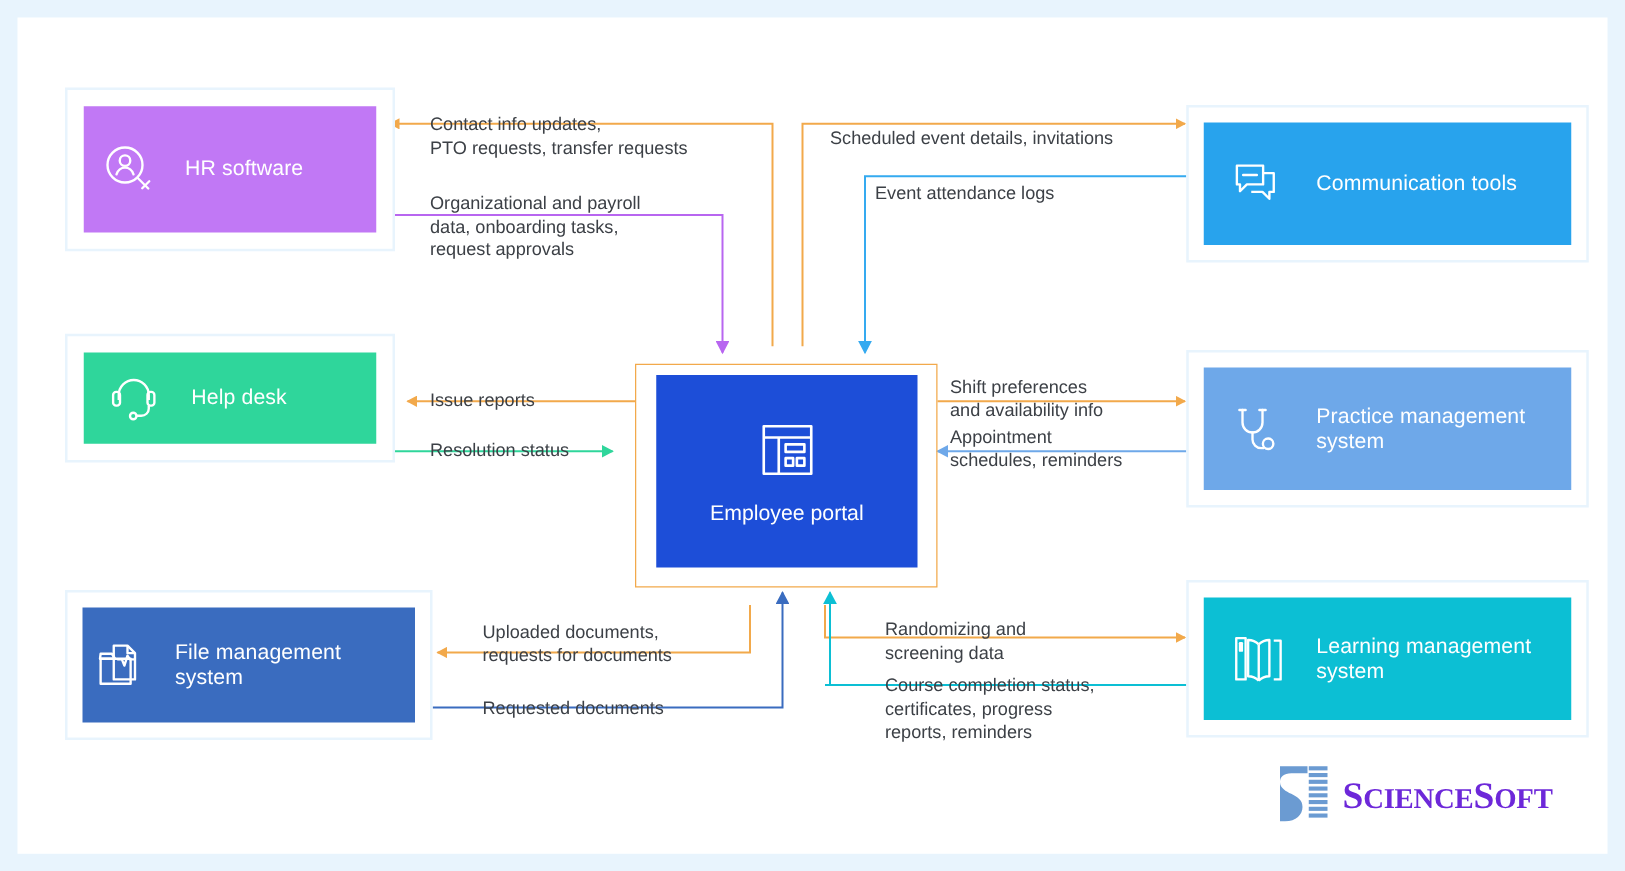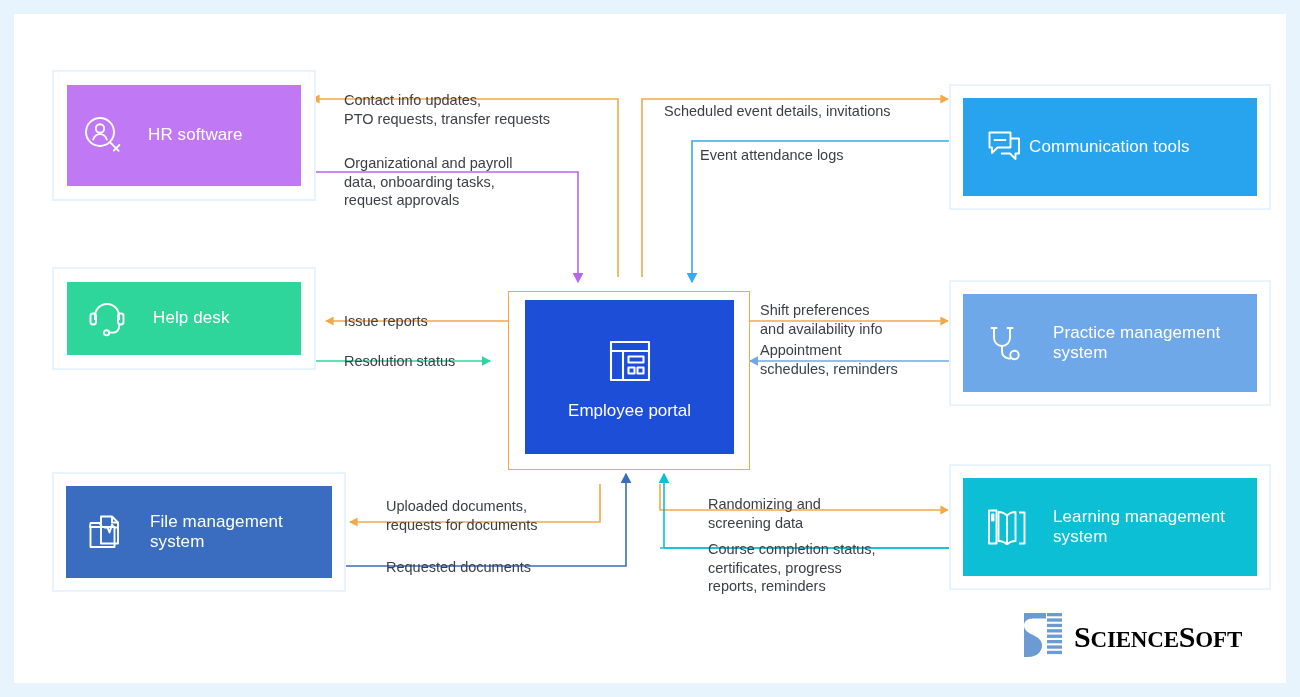--- a/index.html
+++ b/index.html
@@ -62,21 +62,21 @@
   
   #wires{position:absolute;left:0;top:0;width:1272px;height:669px;pointer-events:none;}
 
   
   #logo{
     position:absolute;left:1006px;top:597px;width:232px;height:52px;
     display:flex;align-items:center;
   }
   #logo .mark{flex:0 0 auto;margin-right:8px;}
   #logo .word{
-    color:#000000;font-size:30px;font-weight:700;letter-spacing:-.2px;
+    color:#6d28d9;font-size:30px;font-weight:700;letter-spacing:-.2px;
     font-family:"Liberation Serif", serif;
   }
   #logo .word .sm{font-size:23px;}
 </style>
 </head>
 <body>
 
 <div id="canvas">
 
   <svg id="wires" viewBox="0 0 1272 669">
@@ -151,21 +151,21 @@
 
   <div class="card" style="left:935px;top:70px;width:322px;height:126px;">
     <div class="fill" style="left:12px;top:12px;right:12px;bottom:12px;background:#28a3ed;padding-left:20px;">
       <span class="ico" style="width:46px;height:46px;">
         <svg width="46" height="46" viewBox="0 0 46 46" fill="none" stroke="#fff" stroke-width="1.9" stroke-linejoin="round">
           <path d="M6.5 8.5h21v15h-13l-5.5 5.5V23.5H6.5z"></path>
           <path d="M11.5 16h11" stroke-linecap="round"></path>
           <path d="M27.5 14.5h8.5v15h-3.5V35l-5.5-5.5h-9"></path>
         </svg>
       </span>
-      <span class="lbl" style="">Communication tools</span>
+      <span class="lbl" style="margin-left:24px;">Communication tools</span>
     </div>
   </div>
 
   <div class="card" style="left:38px;top:253px;width:264px;height:103px;">
     <div class="fill" style="left:13px;top:13px;right:13px;bottom:13px;background:#2fd69b;padding-left:18px;">
       <span class="ico" style="width:46px;height:46px;">
         <svg width="46" height="46" viewBox="0 0 46 46" fill="none" stroke="#fff" stroke-width="1.9">
           <path d="M10 24v-4a12 12 0 0 1 24 0v4"></path>
           <rect x="5.5" y="17.5" width="5.5" height="11" rx="2.4"></rect>
           <rect x="33" y="17.5" width="5.5" height="11" rx="2.4"></rect>
@@ -185,21 +185,21 @@
           <path d="M8.5 8h5M24.5 8h5"></path>
           <path d="M19 26v5.5a7 7 0 0 0 7 7h1.5"></path>
           <circle cx="31.5" cy="35" r="4.2"></circle>
         </svg>
       </span>
       <span class="lbl" style="margin-left:24px;max-width:185px;">Practice management system</span>
     </div>
   </div>
 
   <div class="card" style="left:38px;top:458px;width:294px;height:120px;">
-    <div class="fill" style="left:12px;top:12px;right:12px;bottom:12px;background:#3a6cbf;padding-left:18px;">
+    <div class="fill" style="left:12px;top:12px;right:12px;bottom:12px;background:#3a6cbf;padding-left:8px;">
       <span class="ico" style="width:46px;height:46px;">
         <svg width="46" height="46" viewBox="0 0 46 46" fill="none" stroke="#fff" stroke-width="1.9" stroke-linejoin="round">
           <path d="M17 7.5h11l6 6v21H17z"></path>
           <path d="M28 7.5v6h6"></path>
           <path d="M20.5 18.5h3l2 5 2.5-8 2 3h3" stroke-linecap="round"></path>
           <path d="M6.5 14h9l2.5 4h-12z"></path>
           <path d="M6.5 18h24v20h-24z"></path>
         </svg>
       </span>
       <span class="lbl" style="margin-left:20px;max-width:152px;">File management system</span>

